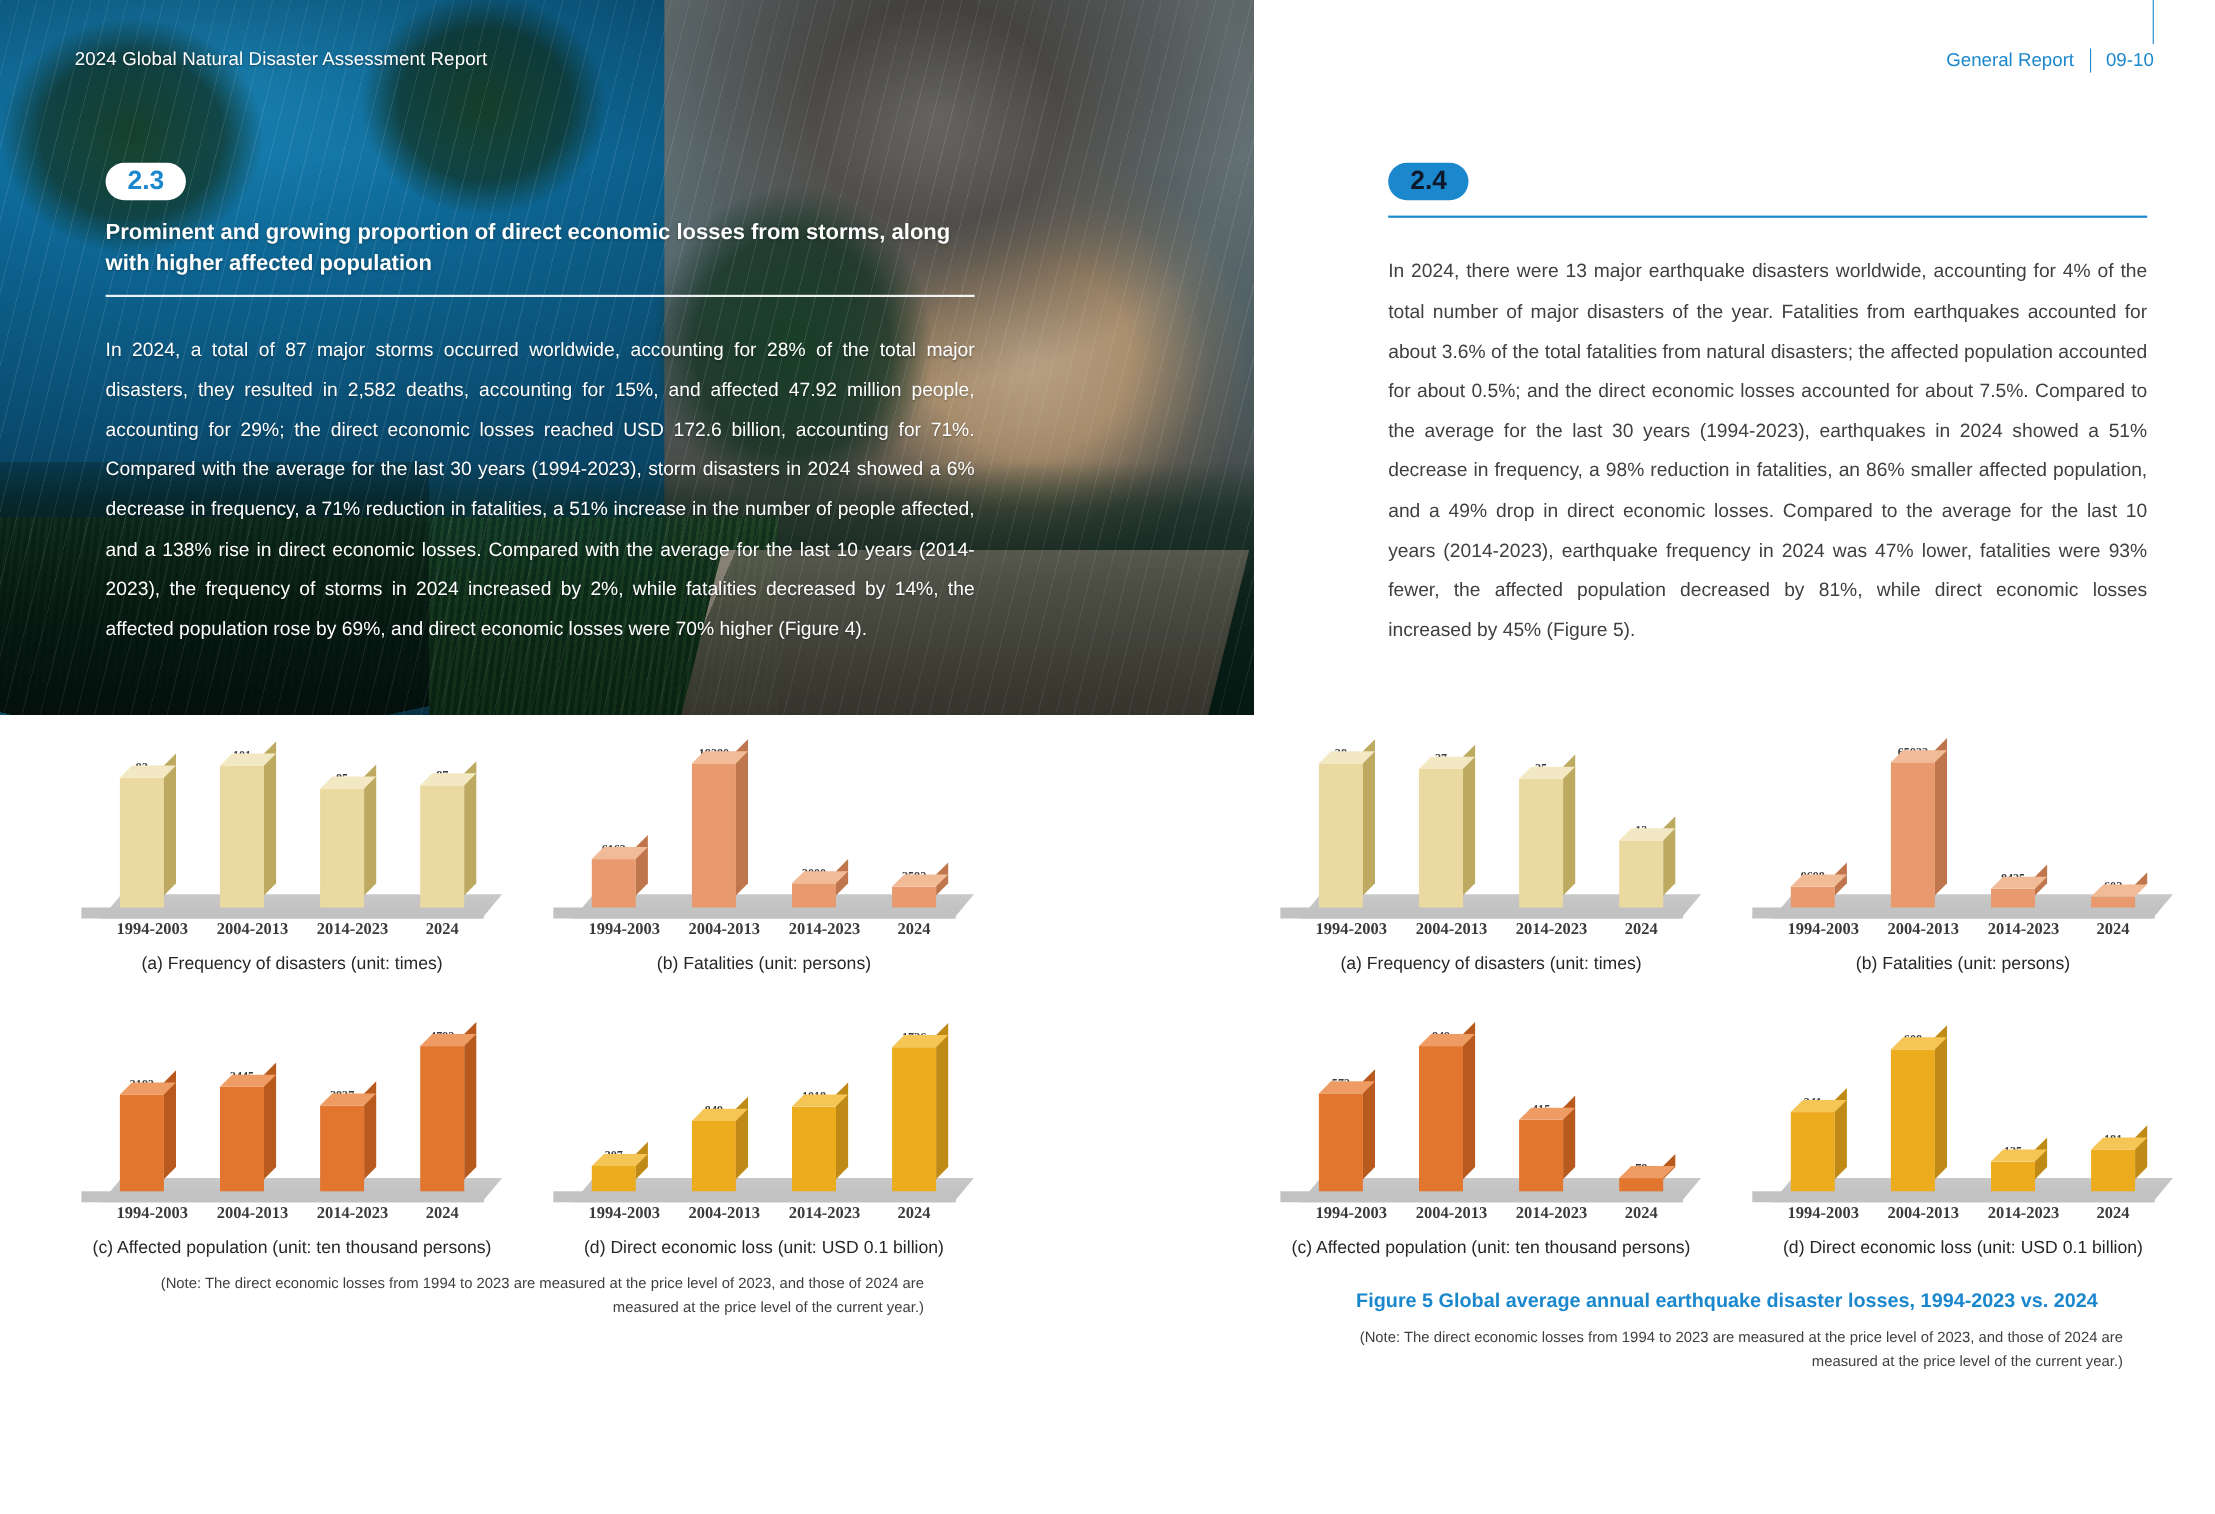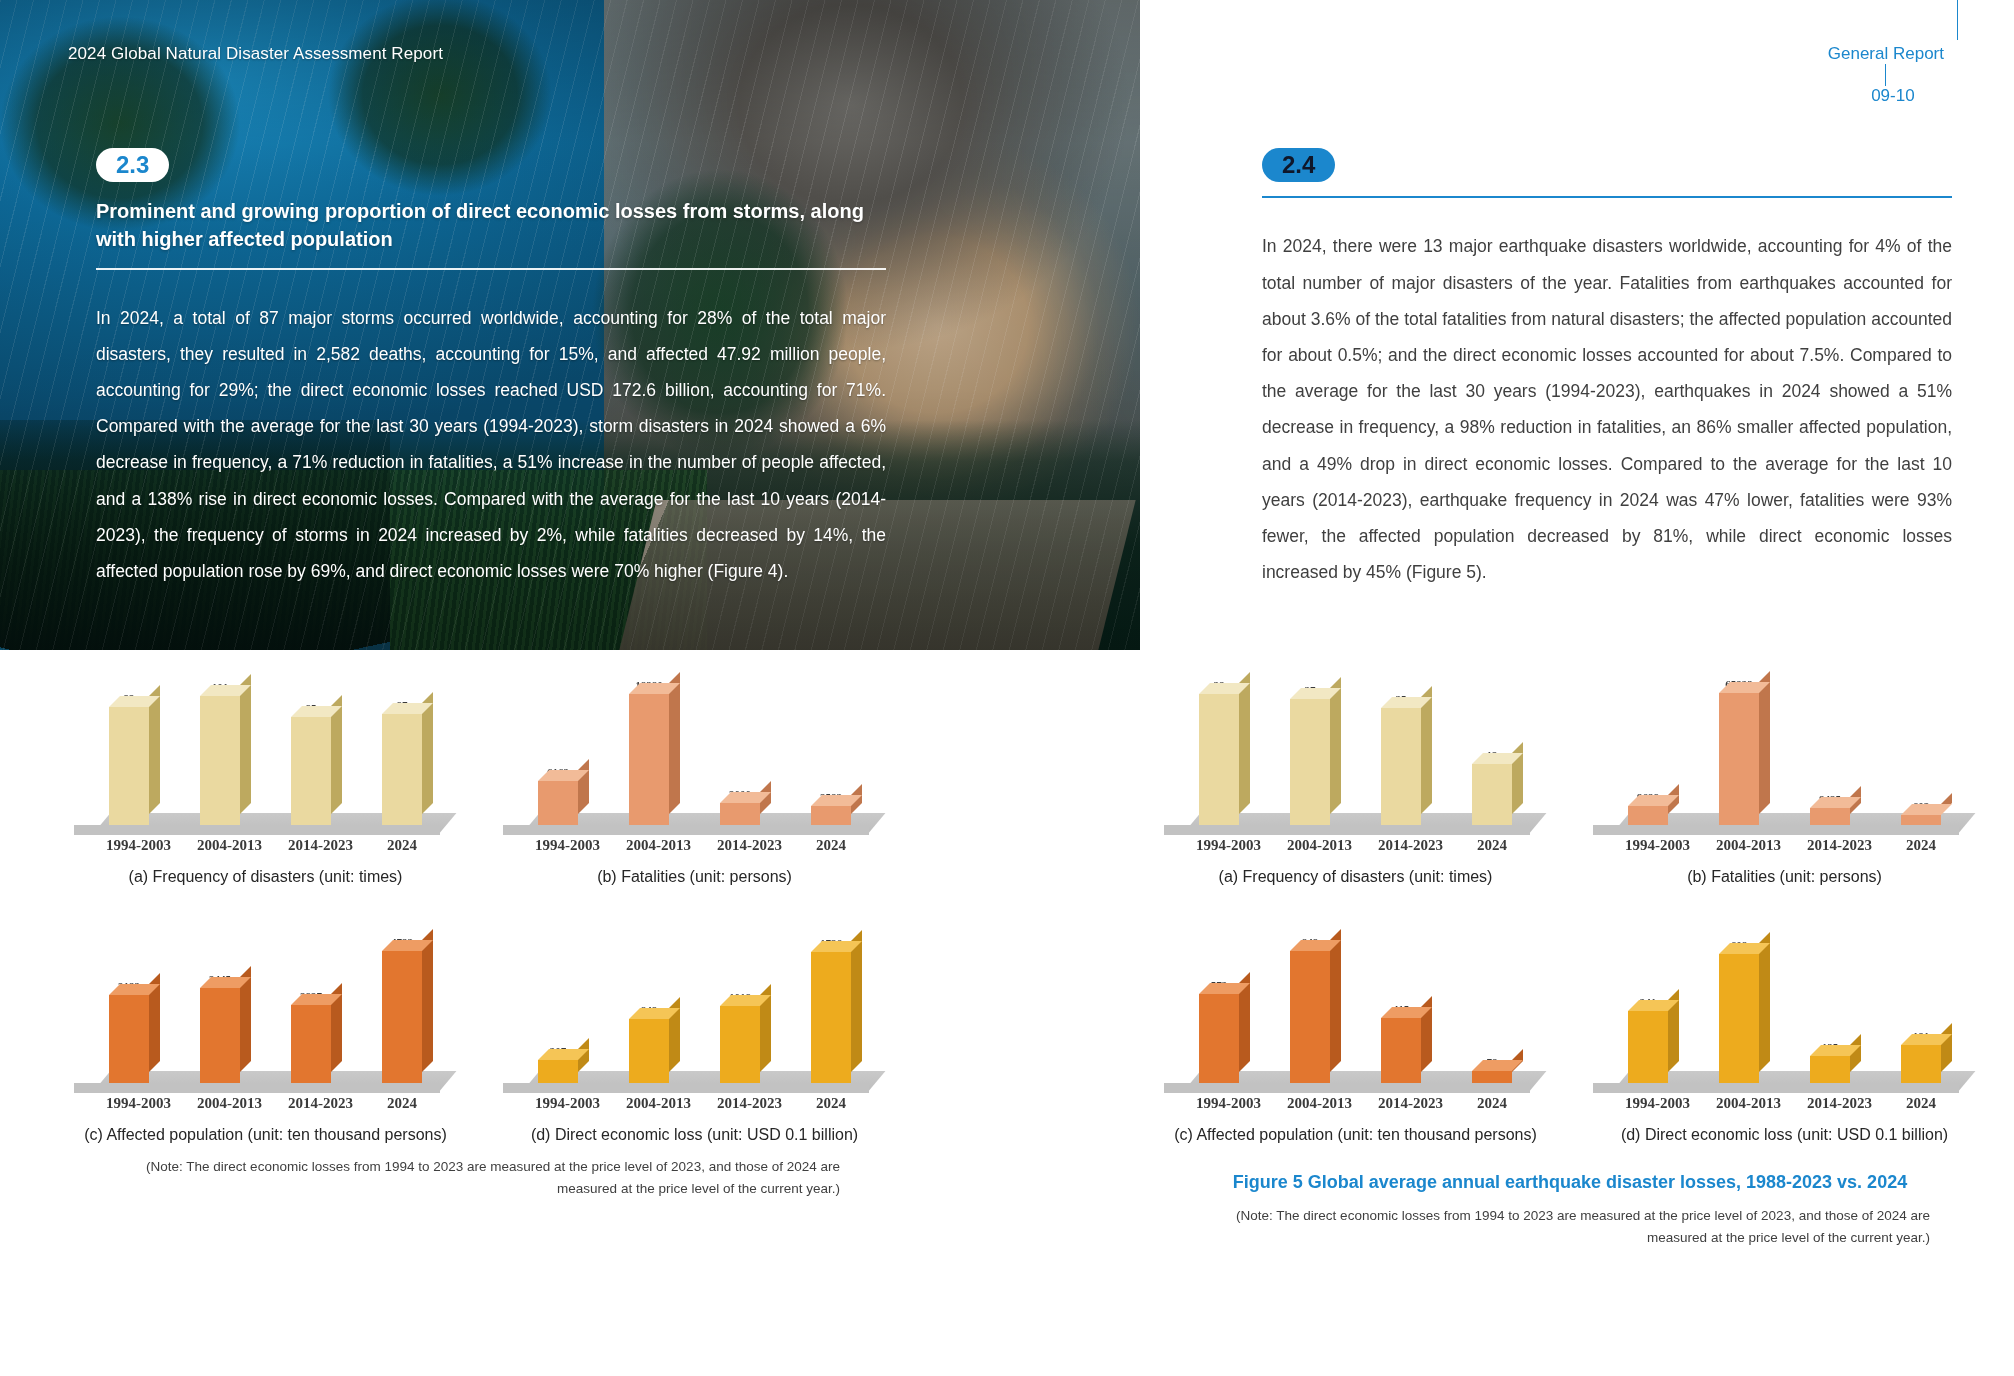--- a/index.html
+++ b/index.html
@@ -76,21 +76,21 @@
   }
 
   
   .running-head-left {
     position: absolute; left: 68px; top: 44px;
     font-size: 17px; color: #ffffff; letter-spacing: 0.1px;
     text-shadow: 0 1px 2px rgba(0,0,0,0.35);
   }
   .running-head-right {
     position: absolute; right: 56px; top: 44px;
-    font-size: 17px; color: #1b87cd; display: flex; align-items: center; gap: 0; flex-direction: column;
+    font-size: 17px; color: #1b87cd; display: flex; align-items: center; gap: 0;
   }
   .running-head-right .rh-label { padding-right: 14px; }
   .running-head-right .rh-sep {
     width: 1px; height: 22px; background: #1b87cd; margin-right: 14px;
   }
   .top-rule {
     position: absolute; right: 56px; top: 0; width: 1px; height: 40px; background: #1b87cd;
   }
 
   
@@ -642,17 +642,17 @@
           </div>
           <div class="xlabels">
             <span>1994-2003</span>
             <span>2004-2013</span>
             <span>2014-2023</span>
             <span>2024</span>
           </div>
           <div class="chart-caption">(d) Direct economic loss (unit: USD 0.1 billion)</div>
         </div>
       </div>
-    <div class="fig-title">Figure 5 Global average annual earthquake disaster losses, 1988-2023 vs. 2024</div>
+    <div class="fig-title">Figure 5 Global average annual earthquake disaster losses, 1994-2023 vs. 2024</div>
     <div class="fig-note">(Note: The direct economic losses from 1994 to 2023 are measured at the price level of 2023, and those of 2024 are measured at the price level of the current year.)</div>
   </div>
 
 </div>
 
 </body></html>

